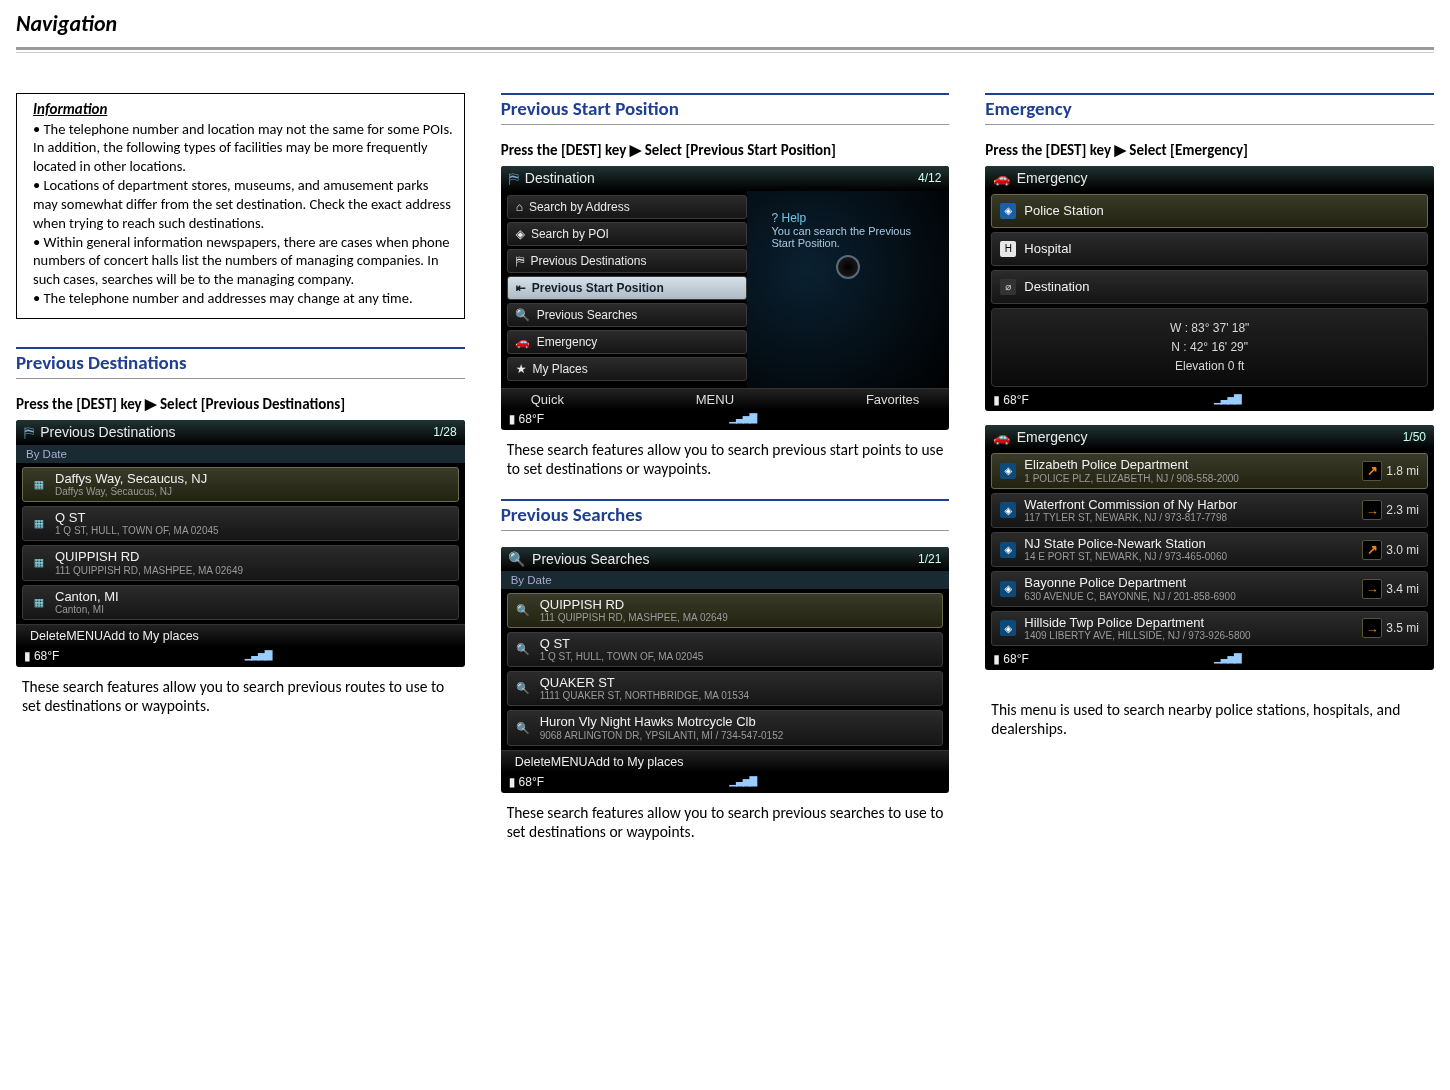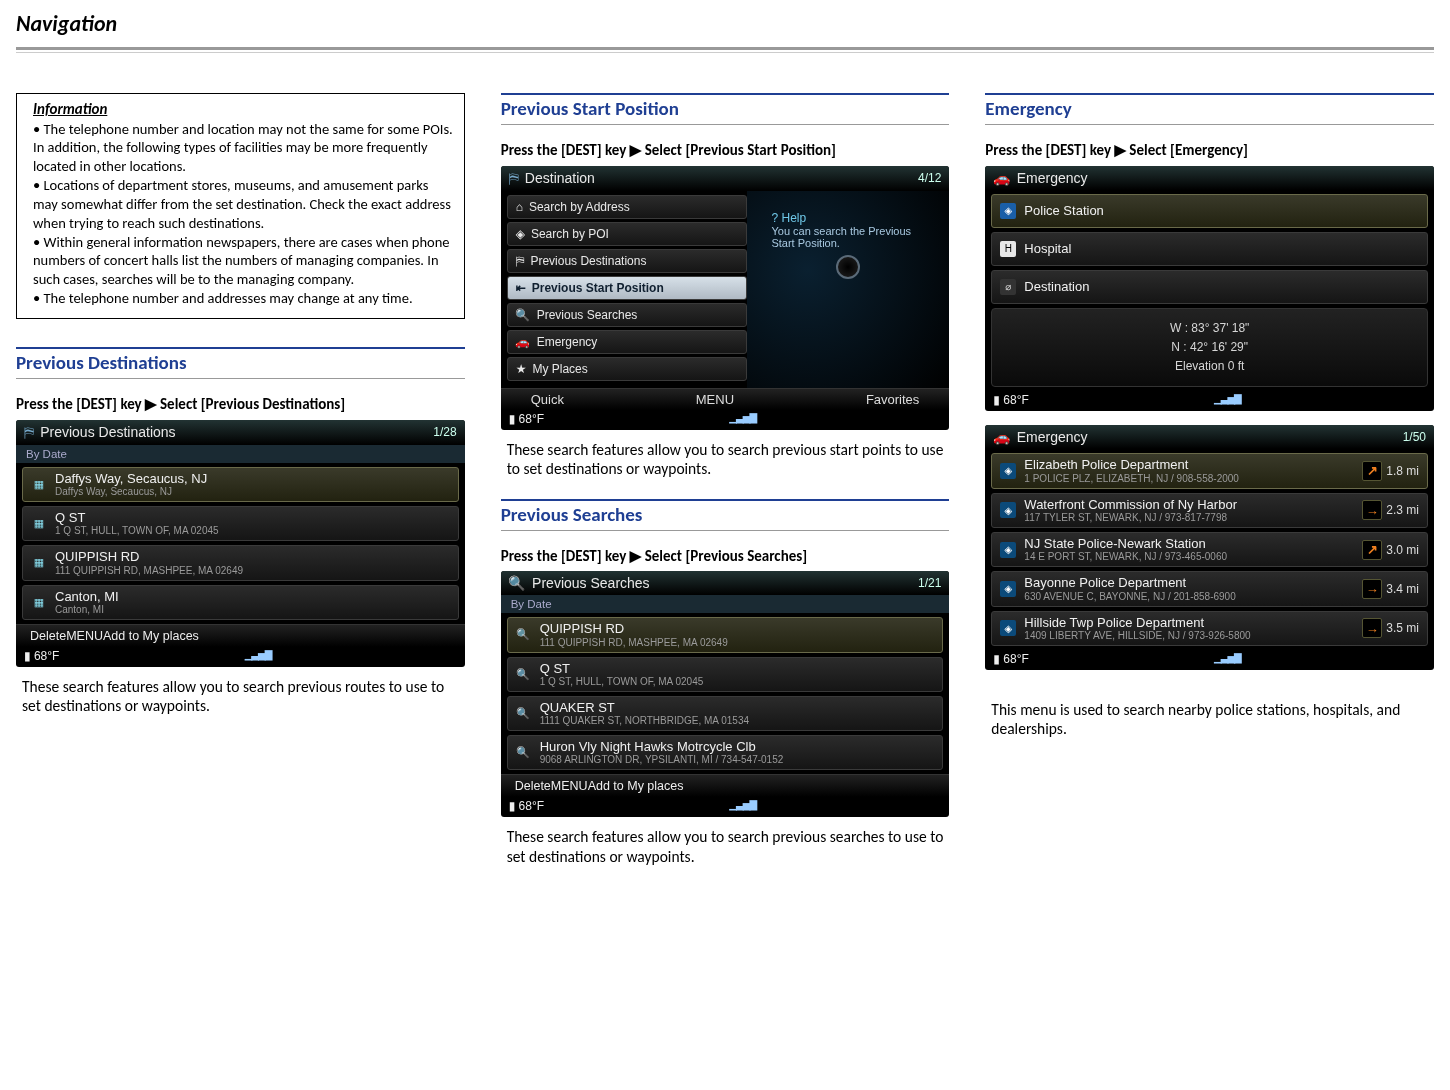--- a/index.html
+++ b/index.html
@@ -293,21 +293,20 @@
       </div>
       <div class="dev-status">
         <span>▮ <span>68°F</span></span>
         <span class="sig">▁▃▅▇</span>
         <span></span>
       </div>
     </div>
     <div class="body-text">These search features allow you to search previous start points to use to set destinations or waypoints.</div>
 
     <div class="section-h">Previous Searches</div>
-    <div class="instr">Press the [DEST] key ▶ Select [Previous Searches]</div>
 
     <div class="device">
       <div class="dev-header">
         <span style="color:#7ac">🔍</span>
         <span>Previous Searches</span>
         <span class="cnt">1/21</span>
       </div>
       <div class="dev-sub">By Date</div>
       <div class="dev-list">
         <div class="dev-row sel">

